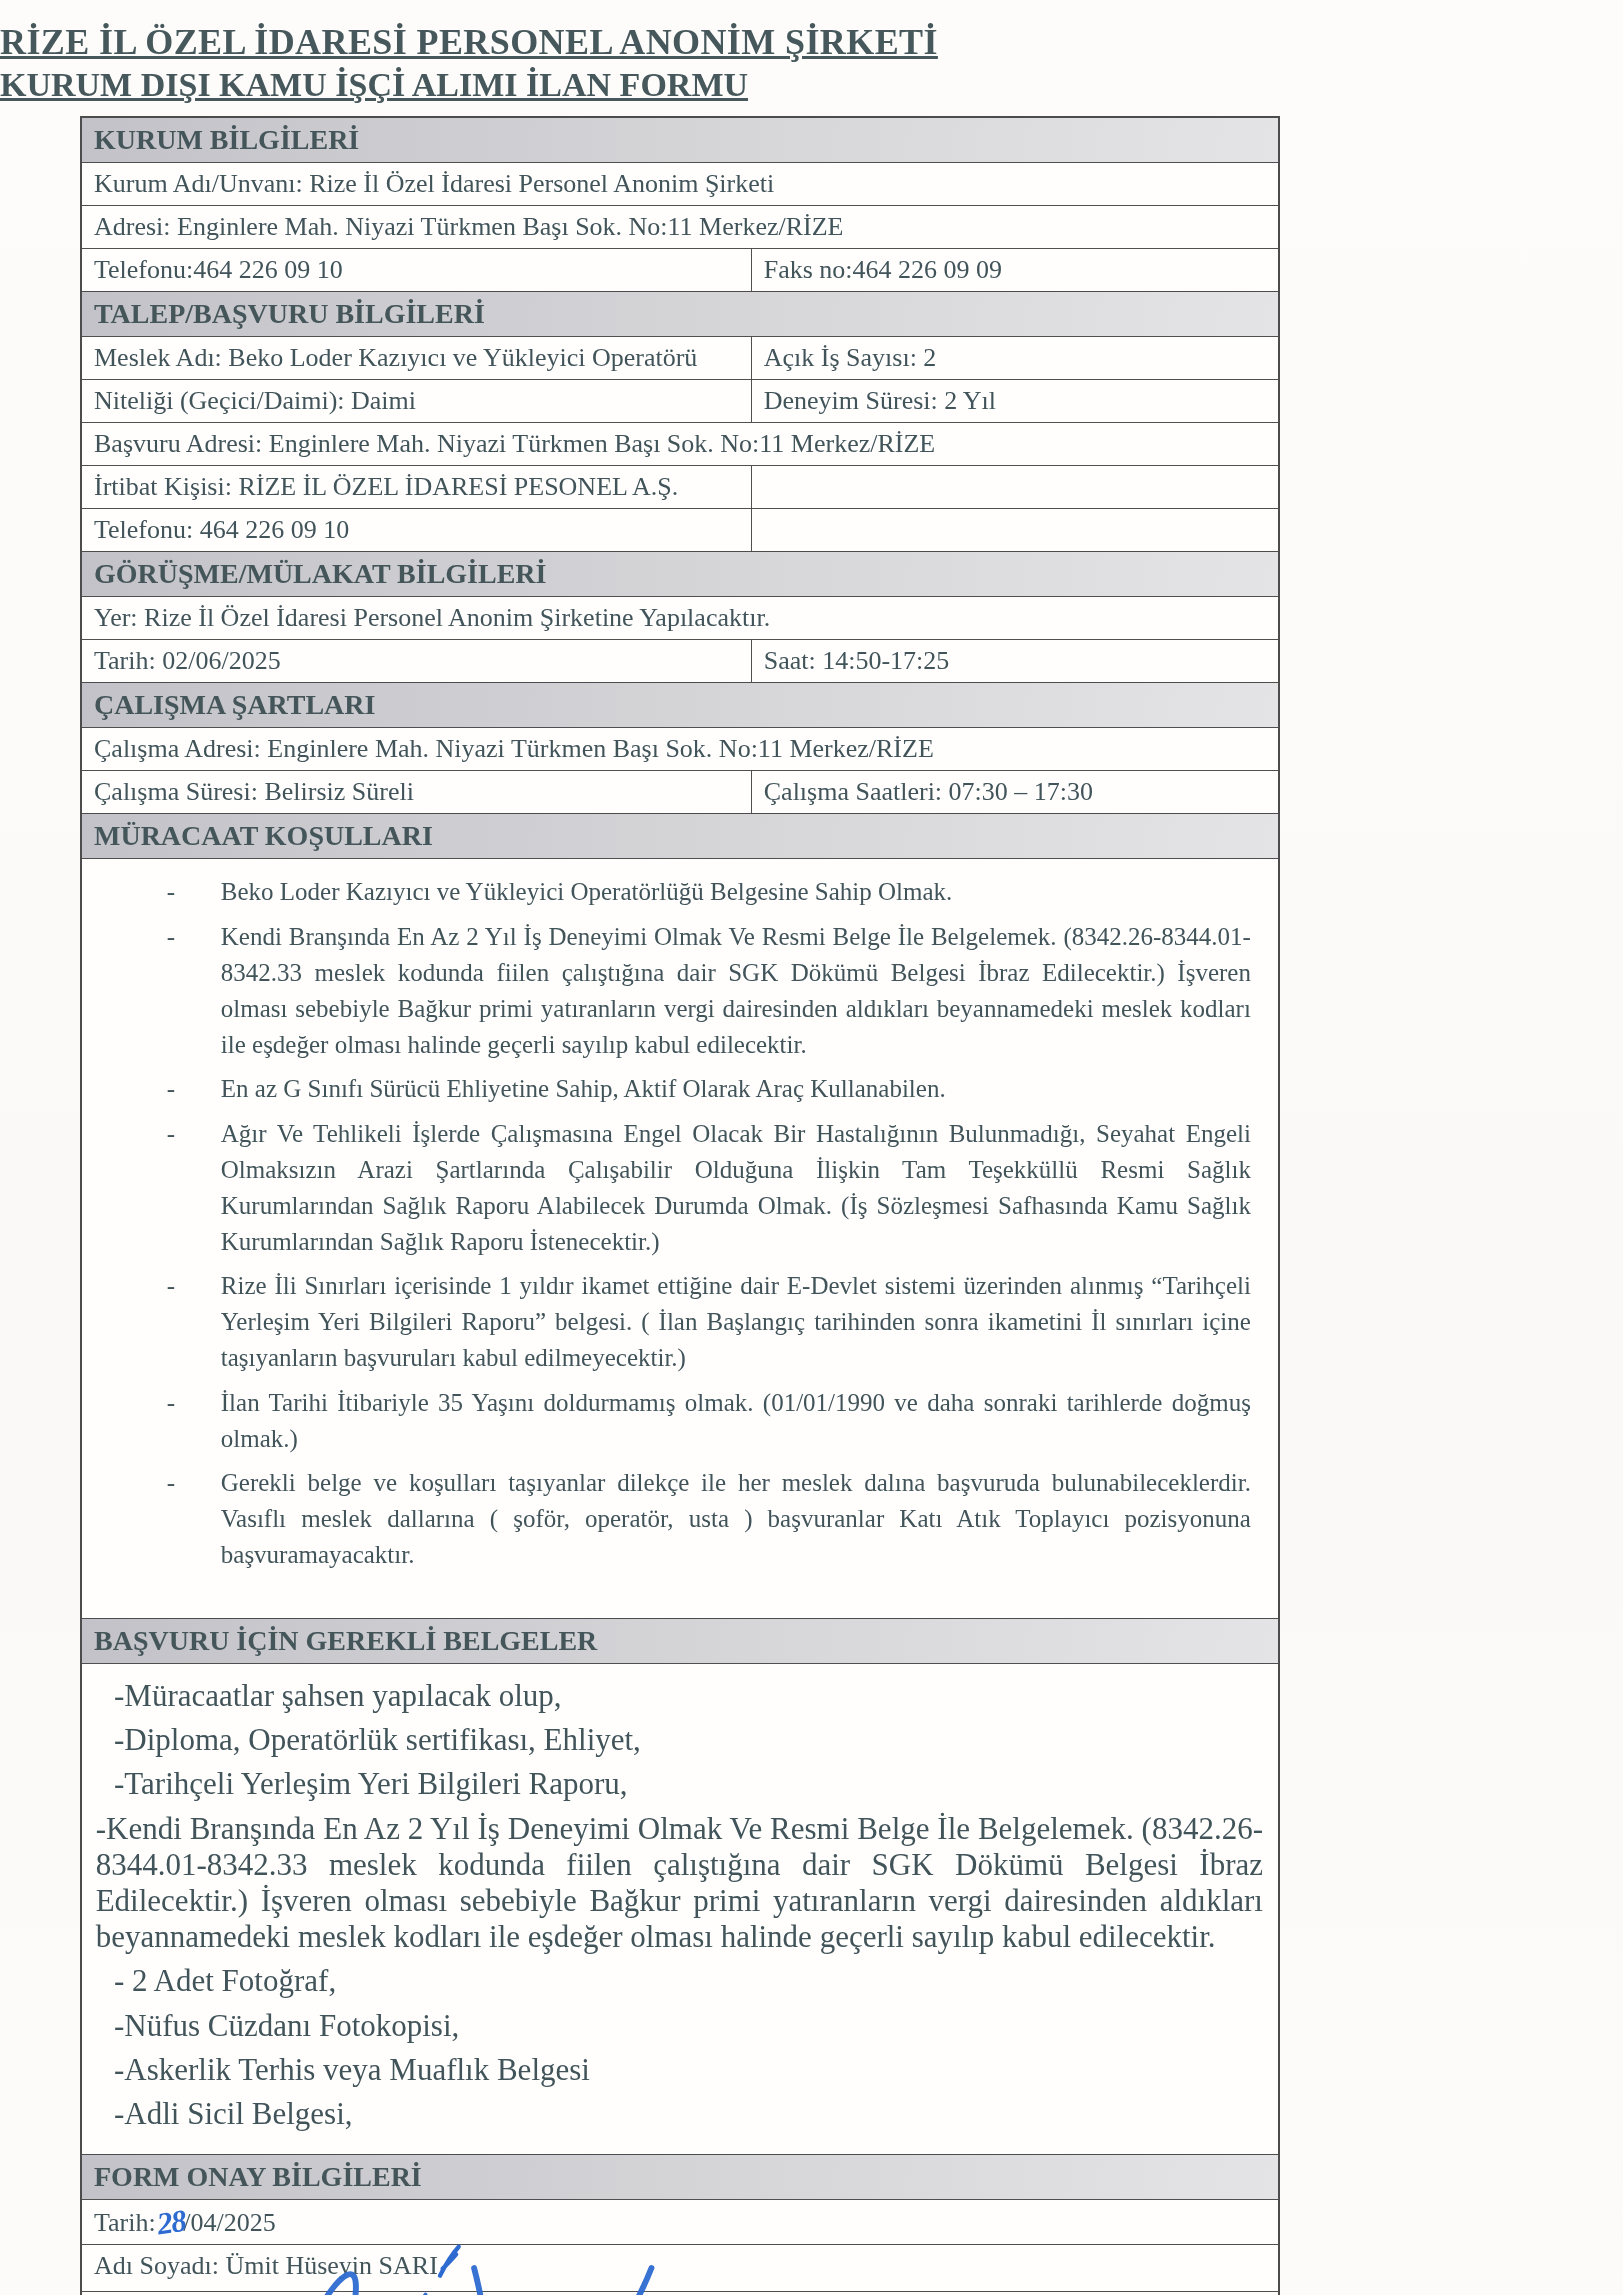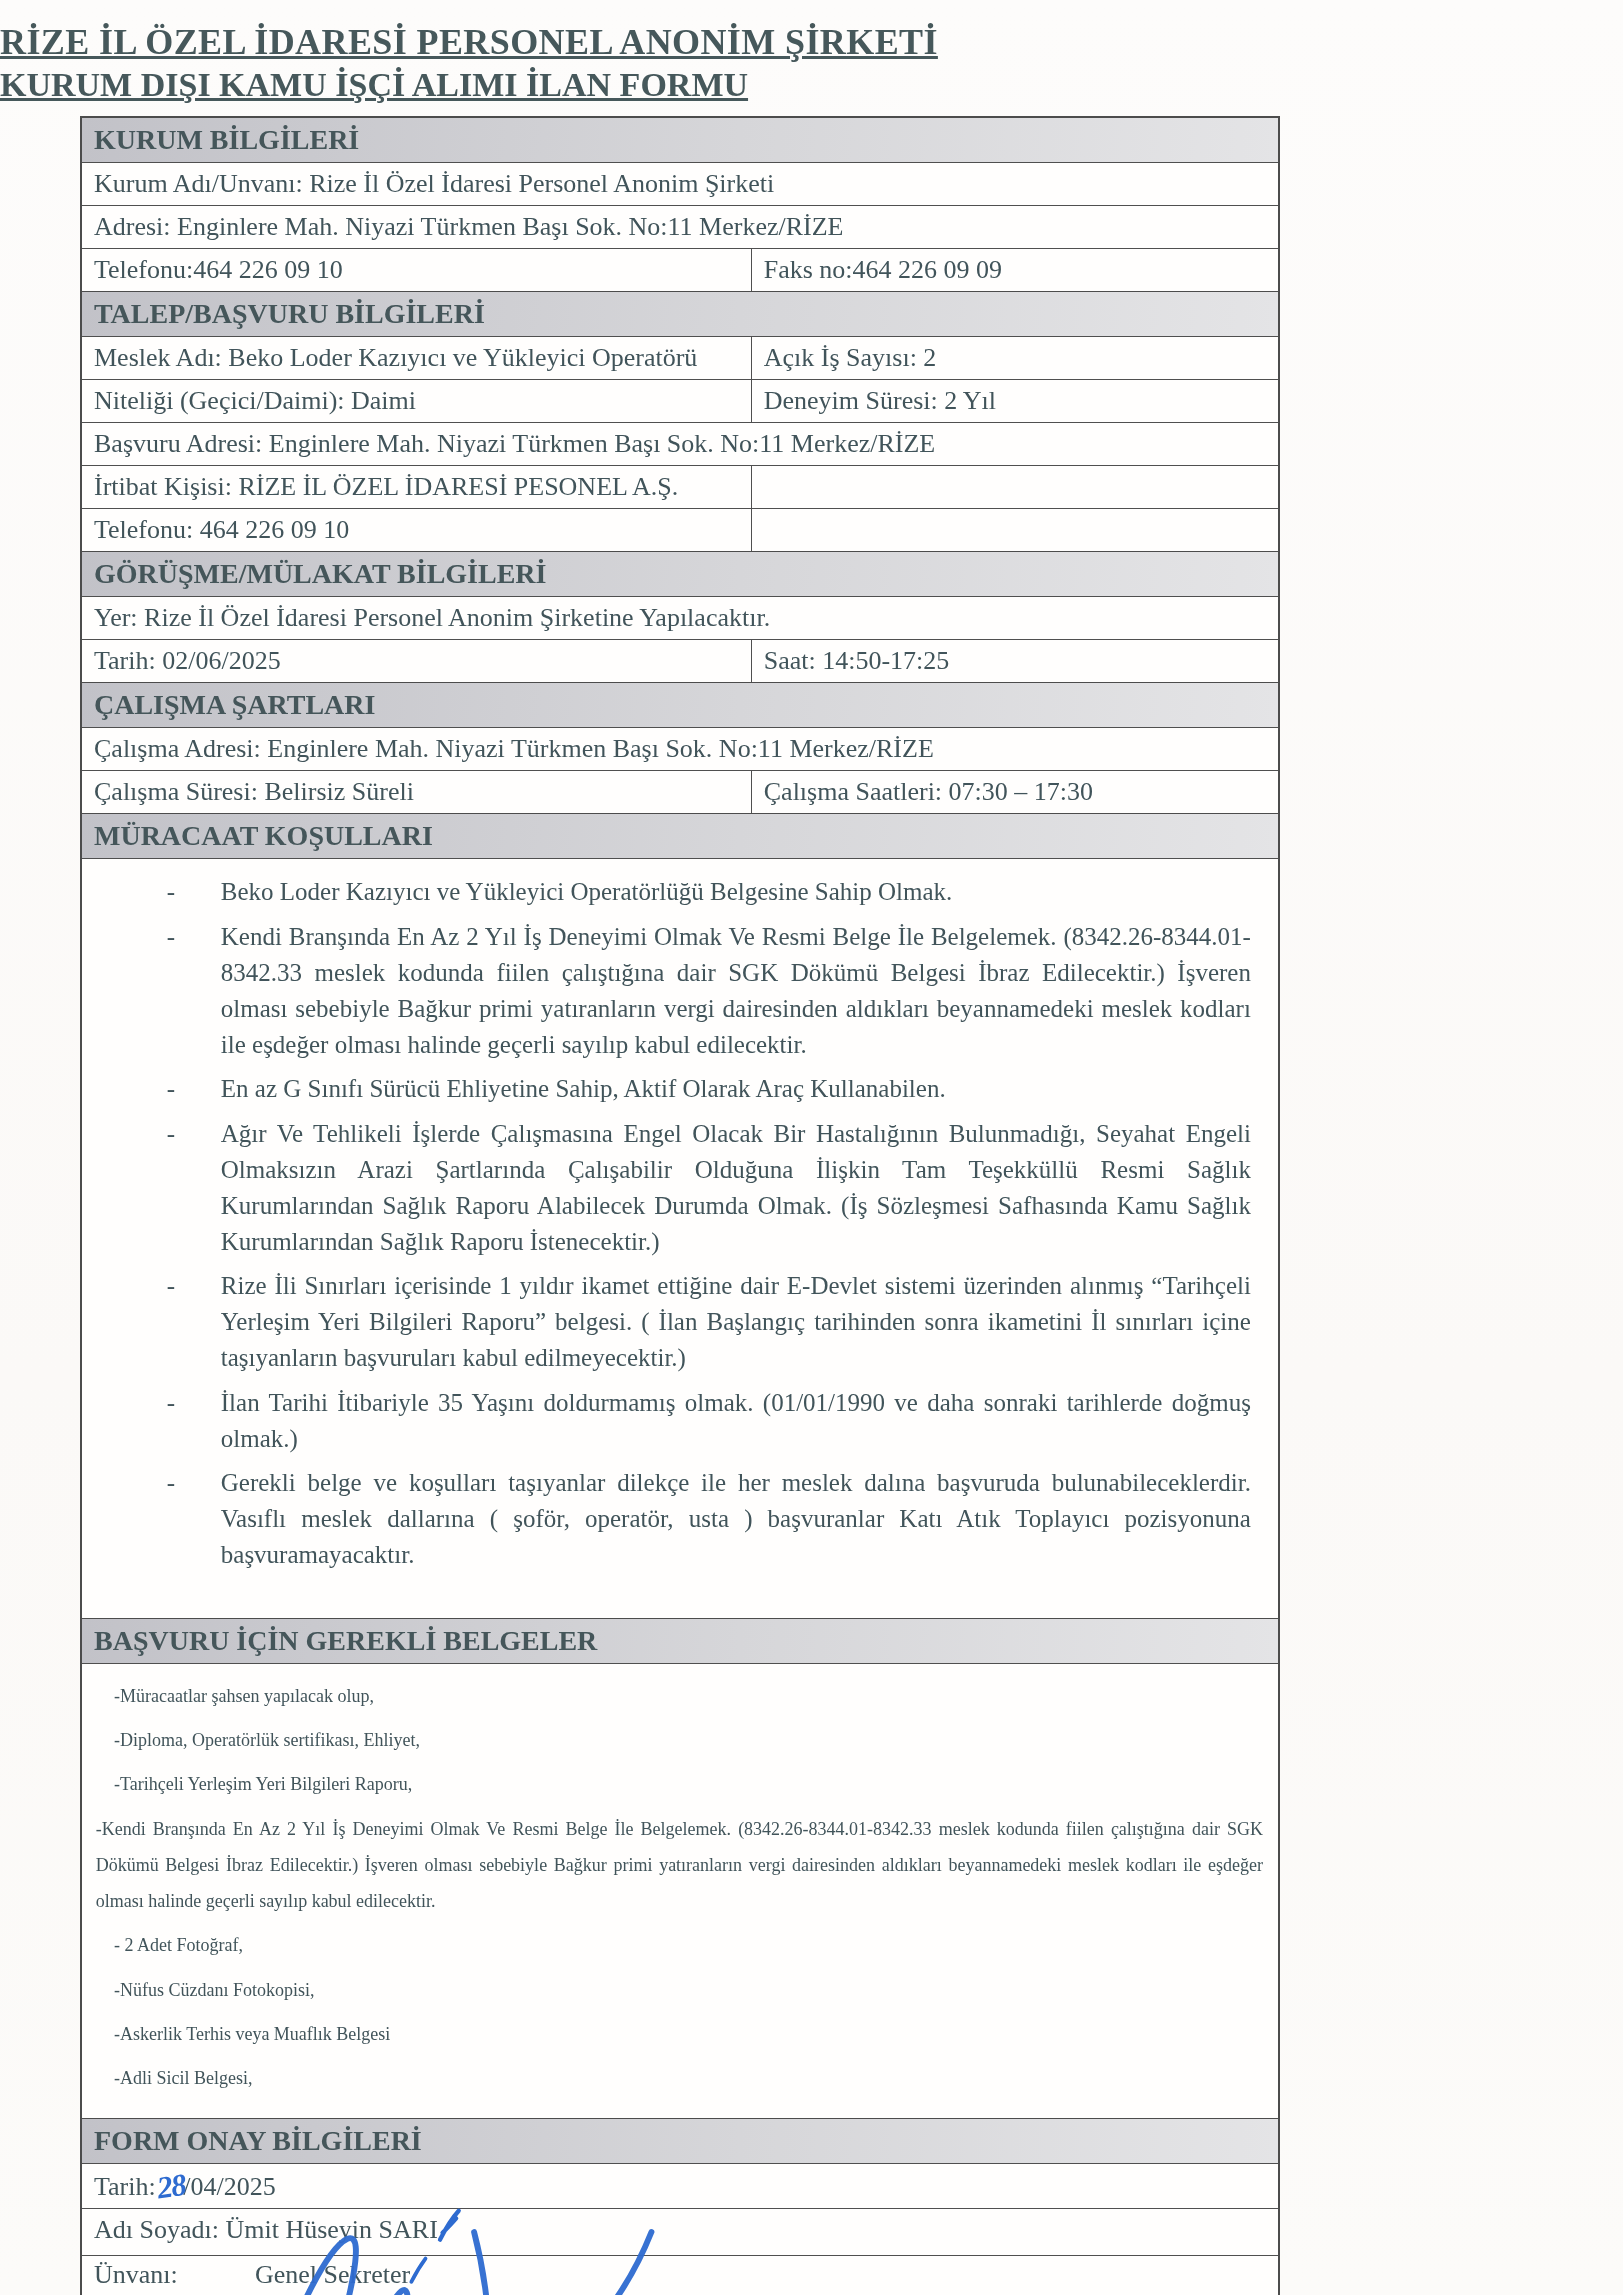--- a/index.html
+++ b/index.html
@@ -35,21 +35,21 @@
   .row .cl{padding:5px 12px;line-height:32px;box-sizing:border-box;}
   .row .cl.full{width:100%;}
   .row.split .cl{width:56%;border-right:1.7px solid #4f4f4f;}
   .row.split .cr{flex:1;padding:5px 12px;line-height:32px;}
   
   .bullets{border-top:1.7px solid #4f4f4f;padding:15px 18.6px 36px 78px;}
   .bullet{display:flex;margin-bottom:8.5px;font-size:25px;line-height:36px;}
   .bullet .dash{width:54px;flex:0 0 54px;text-align:left;padding-left:6.8px;}
   .bullet .btxt{flex:1;text-align:justify;padding-right:8.5px;}
   
-  .doclines{border-top:1.7px solid #4f4f4f;padding:10px 15px 17px 12px;font-size:18px;line-height:36px;}
+  .doclines{border-top:1.7px solid #4f4f4f;padding:10px 15px 17px 12px;font-size:31px;line-height:36px;}
   .docline{padding:4.2px 0 4.2px 20px;}
   .docline.flush{padding-left:1.7px;text-align:justify;}
   
   .unvan .cl{padding-top:3.4px;padding-bottom:5px;}
   .uline1 .ulabel{display:inline-block;width:161px;}
   .uline2{margin-left:127px;line-height:34px;}
   .kase .cl{padding-top:12px;padding-bottom:30px;}
   
   .hand28{
     display:inline-block;color:#2e6bd0;font-weight:bold;font-style:italic;

